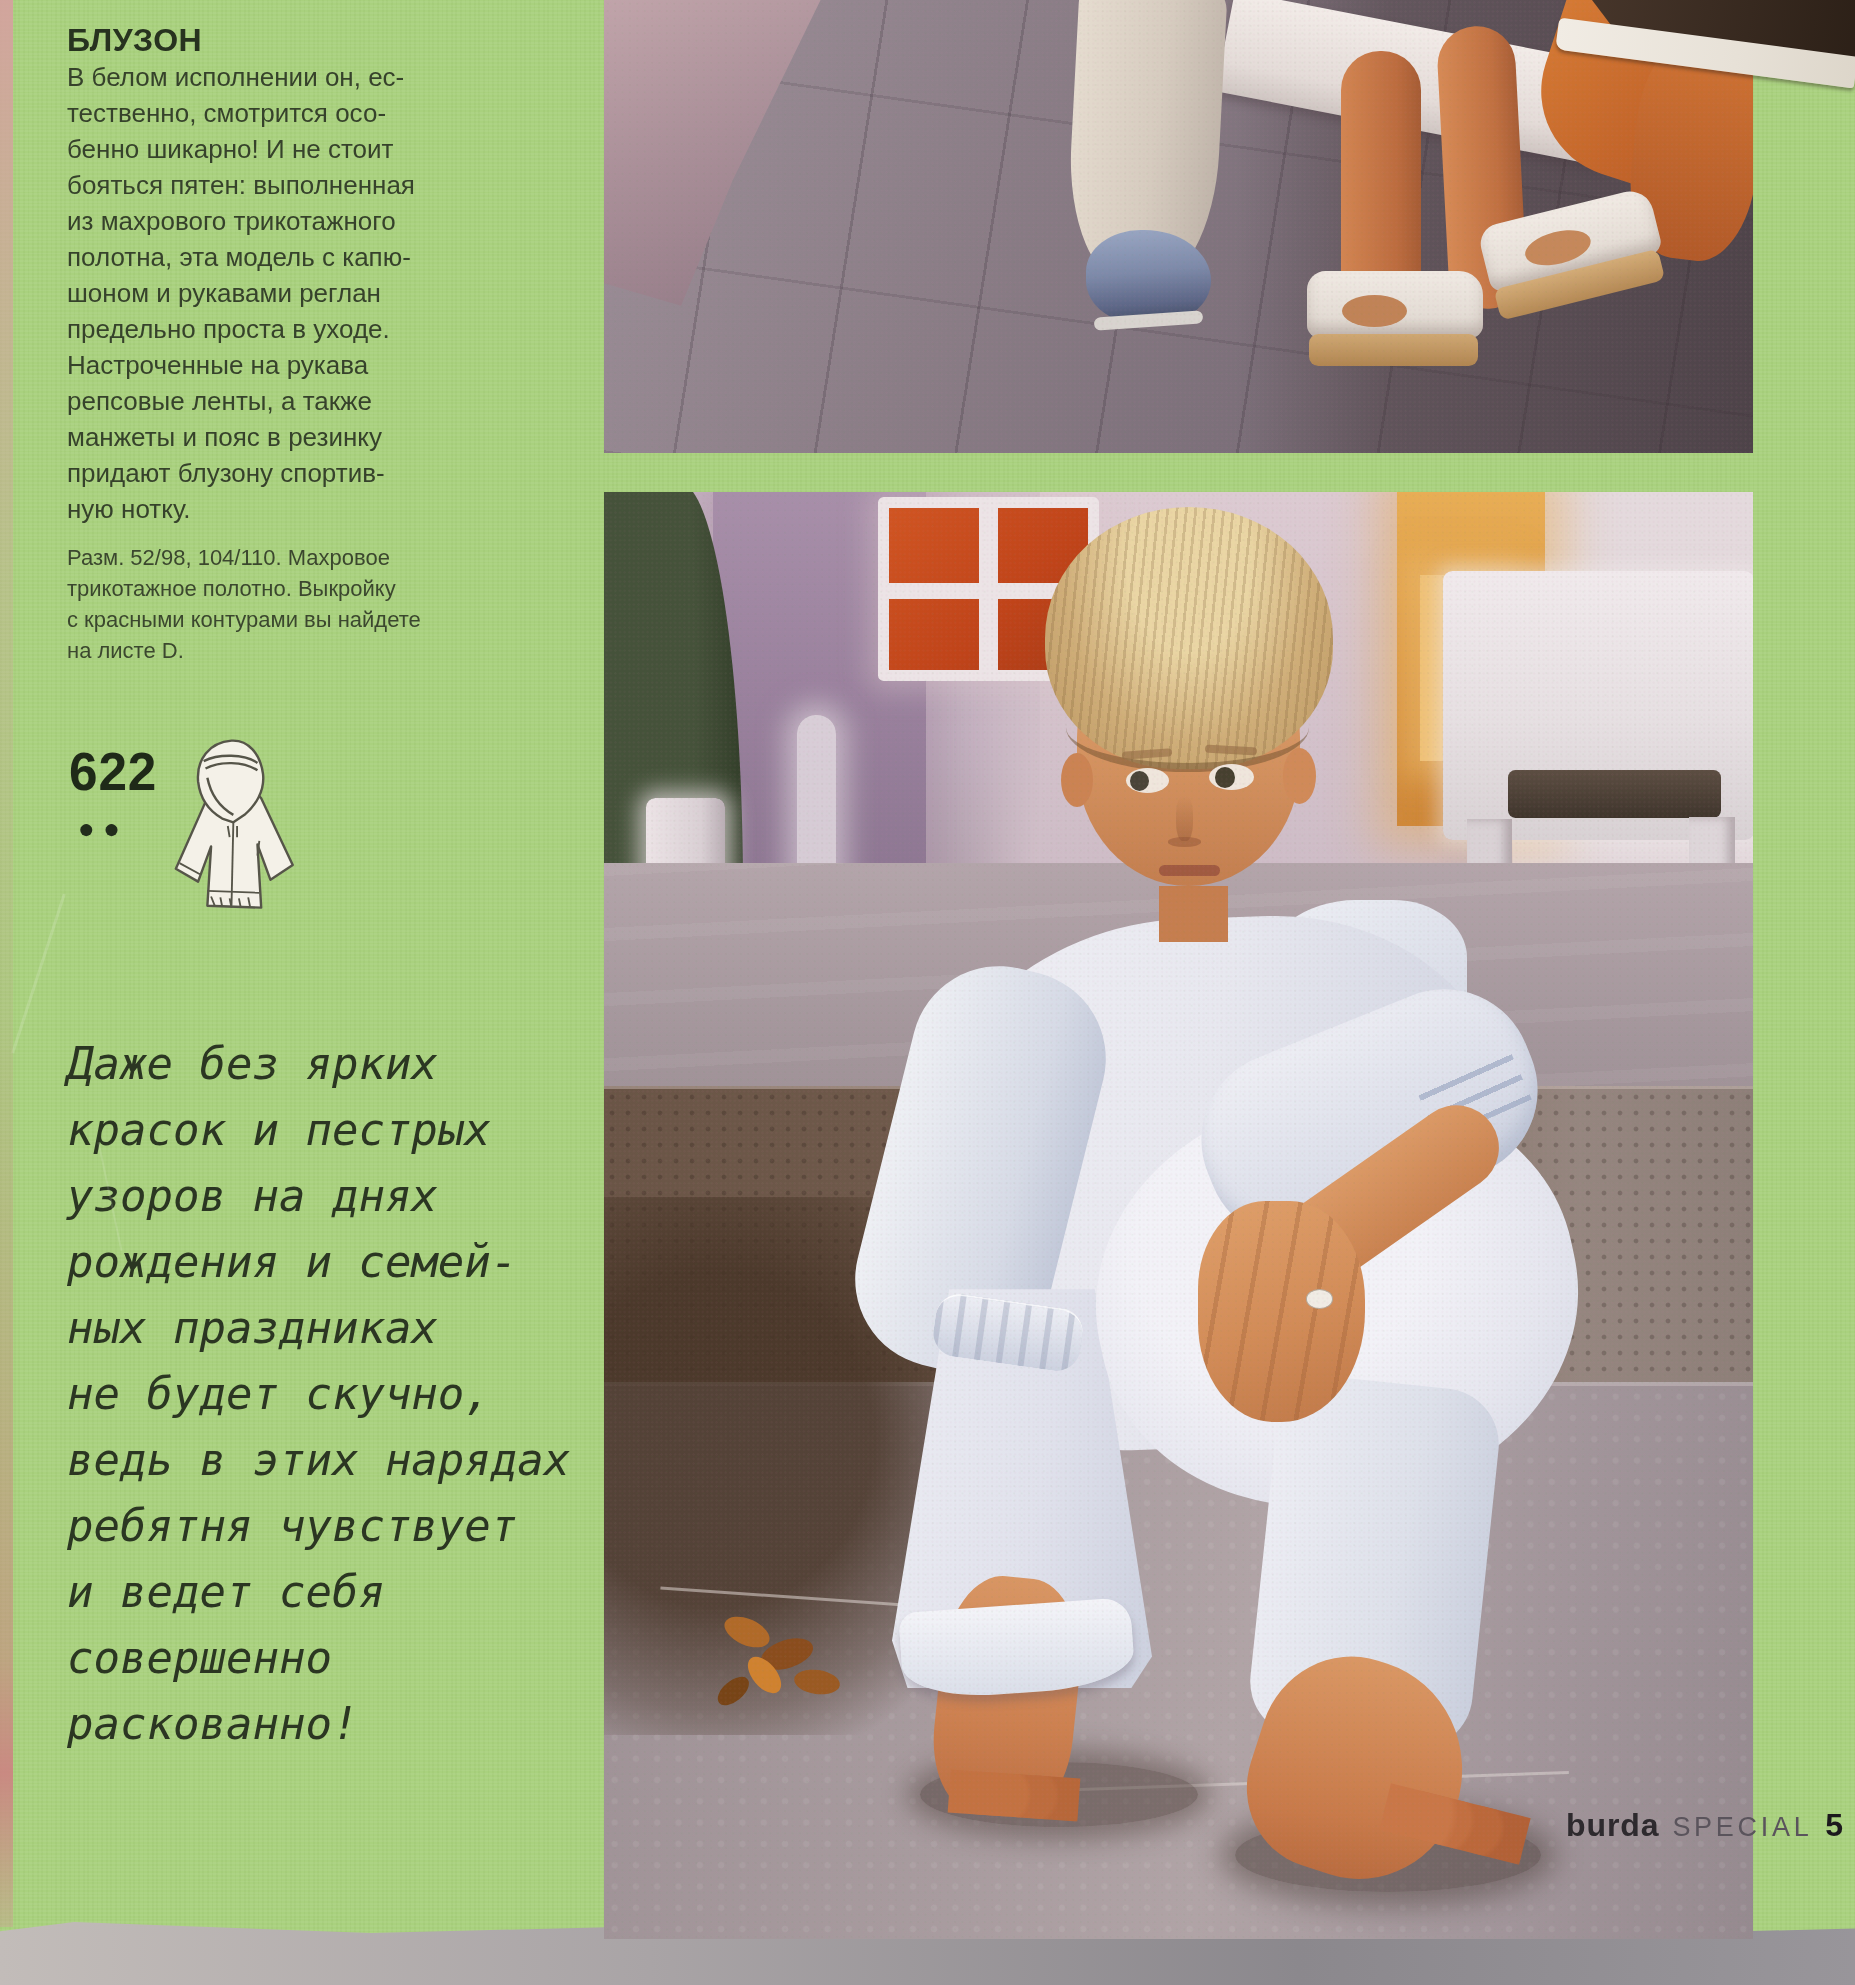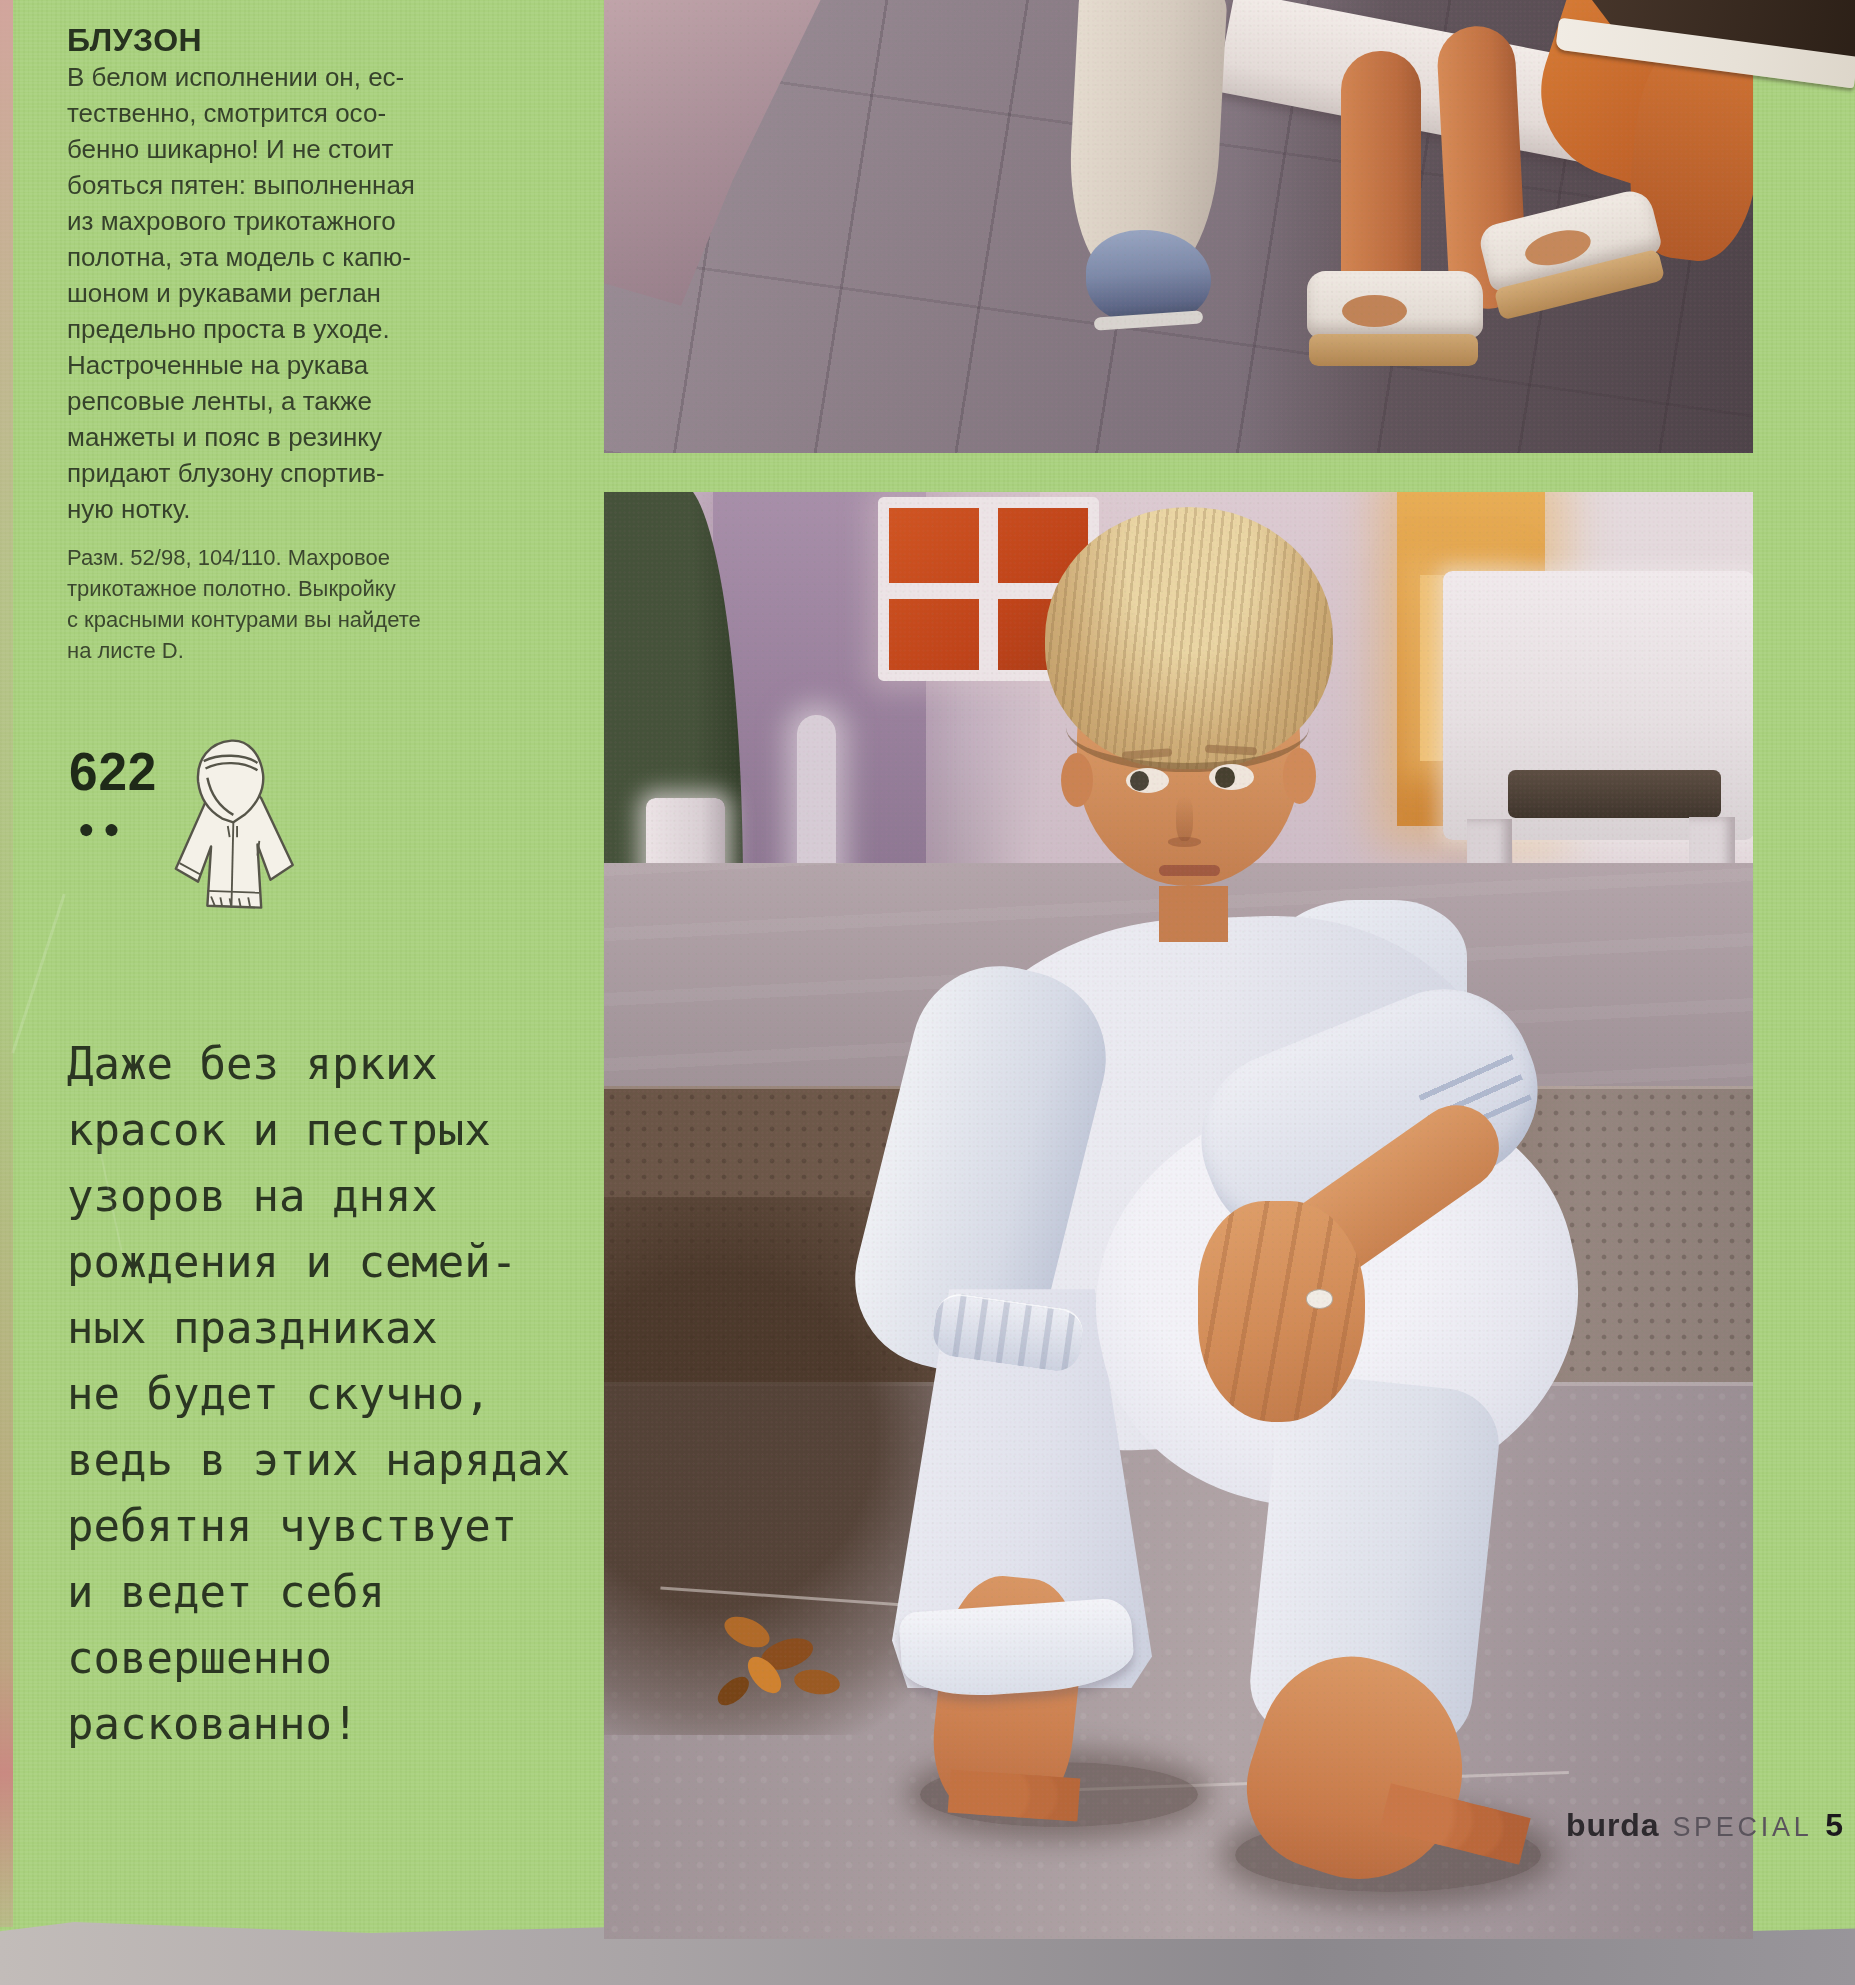--- a/index.html
+++ b/index.html
@@ -75,21 +75,21 @@
     </g>
     <g stroke="#565549" stroke-width="2" fill="none">
       <path d="M92,96 L90,186"></path>
       <path d="M64,170 L120,172"></path>
       <path d="M68,176 L72,186 M78,177 L80,187 M88,178 L90,188 M98,178 L100,188 M108,177 L110,187"></path>
       <path d="M34,140 L56,152 M120,116 L118,132"></path>
       <path d="M86,100 L88,112 M96,100 L96,112"></path>
     </g>
   </svg>
 
-  <div class="txt poem" style="left:67px;top:1031px;">Даже без ярких
+  <div class="txt poem" style="left:67px;top:1031px;font-style:italic;">Даже без ярких
 красок и пестрых
 узоров на днях
 рождения и семей-
 ных праздниках
 не будет скучно,
 ведь в этих нарядах
 ребятня чувствует
 и ведет себя
 совершенно
 раскованно!</div>

